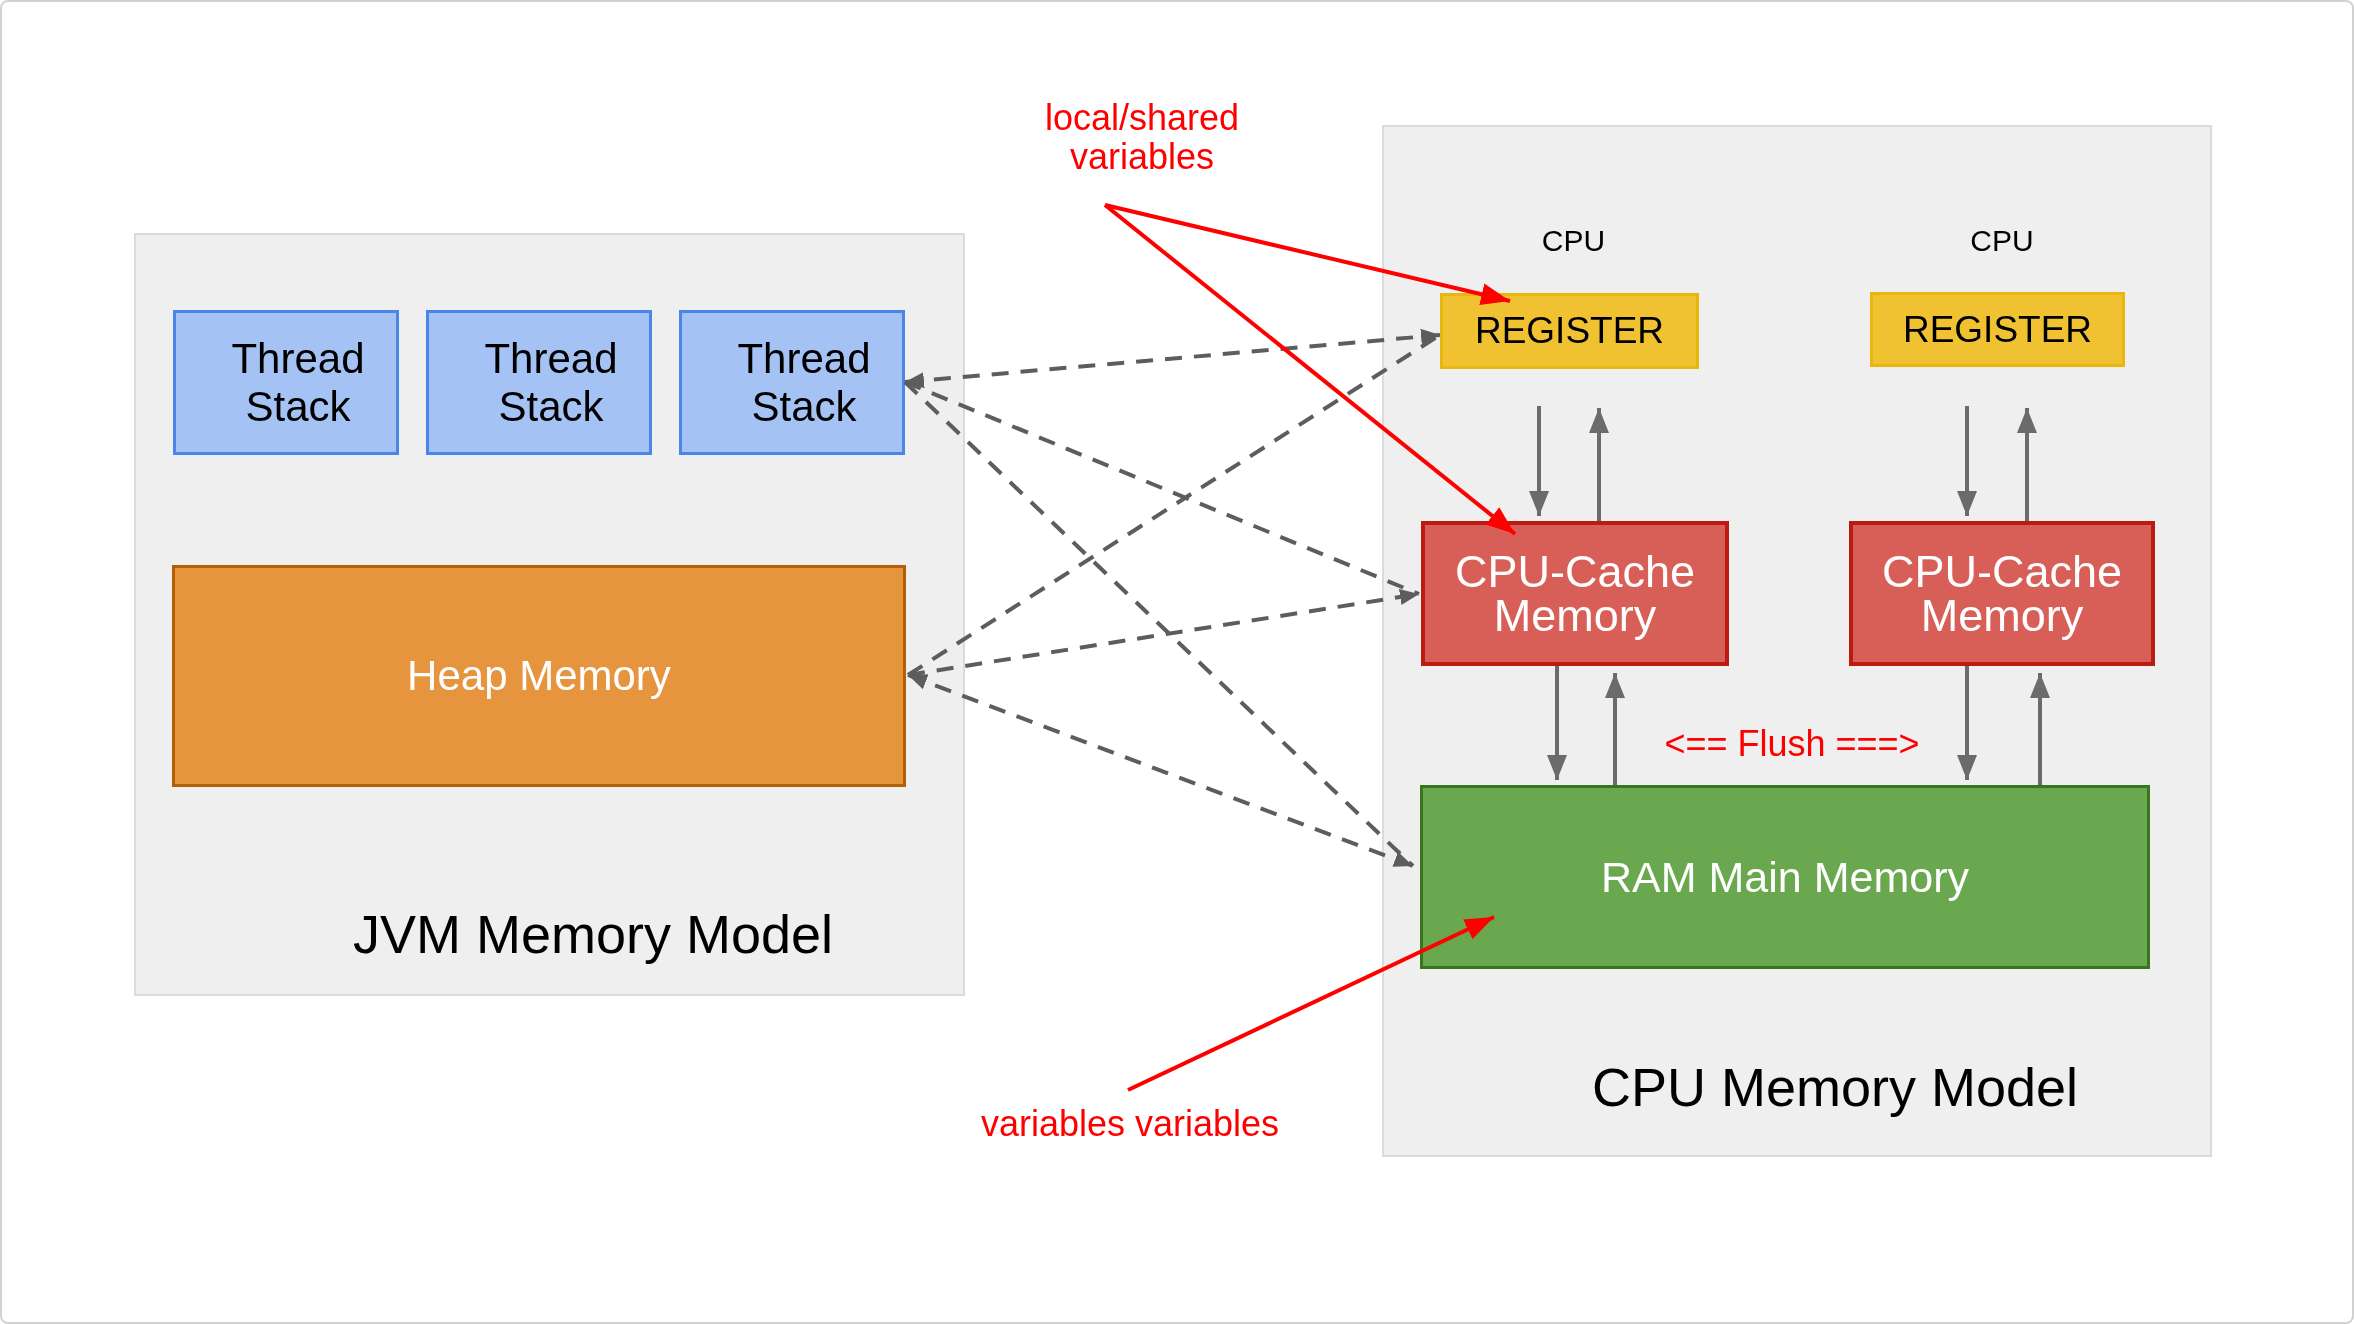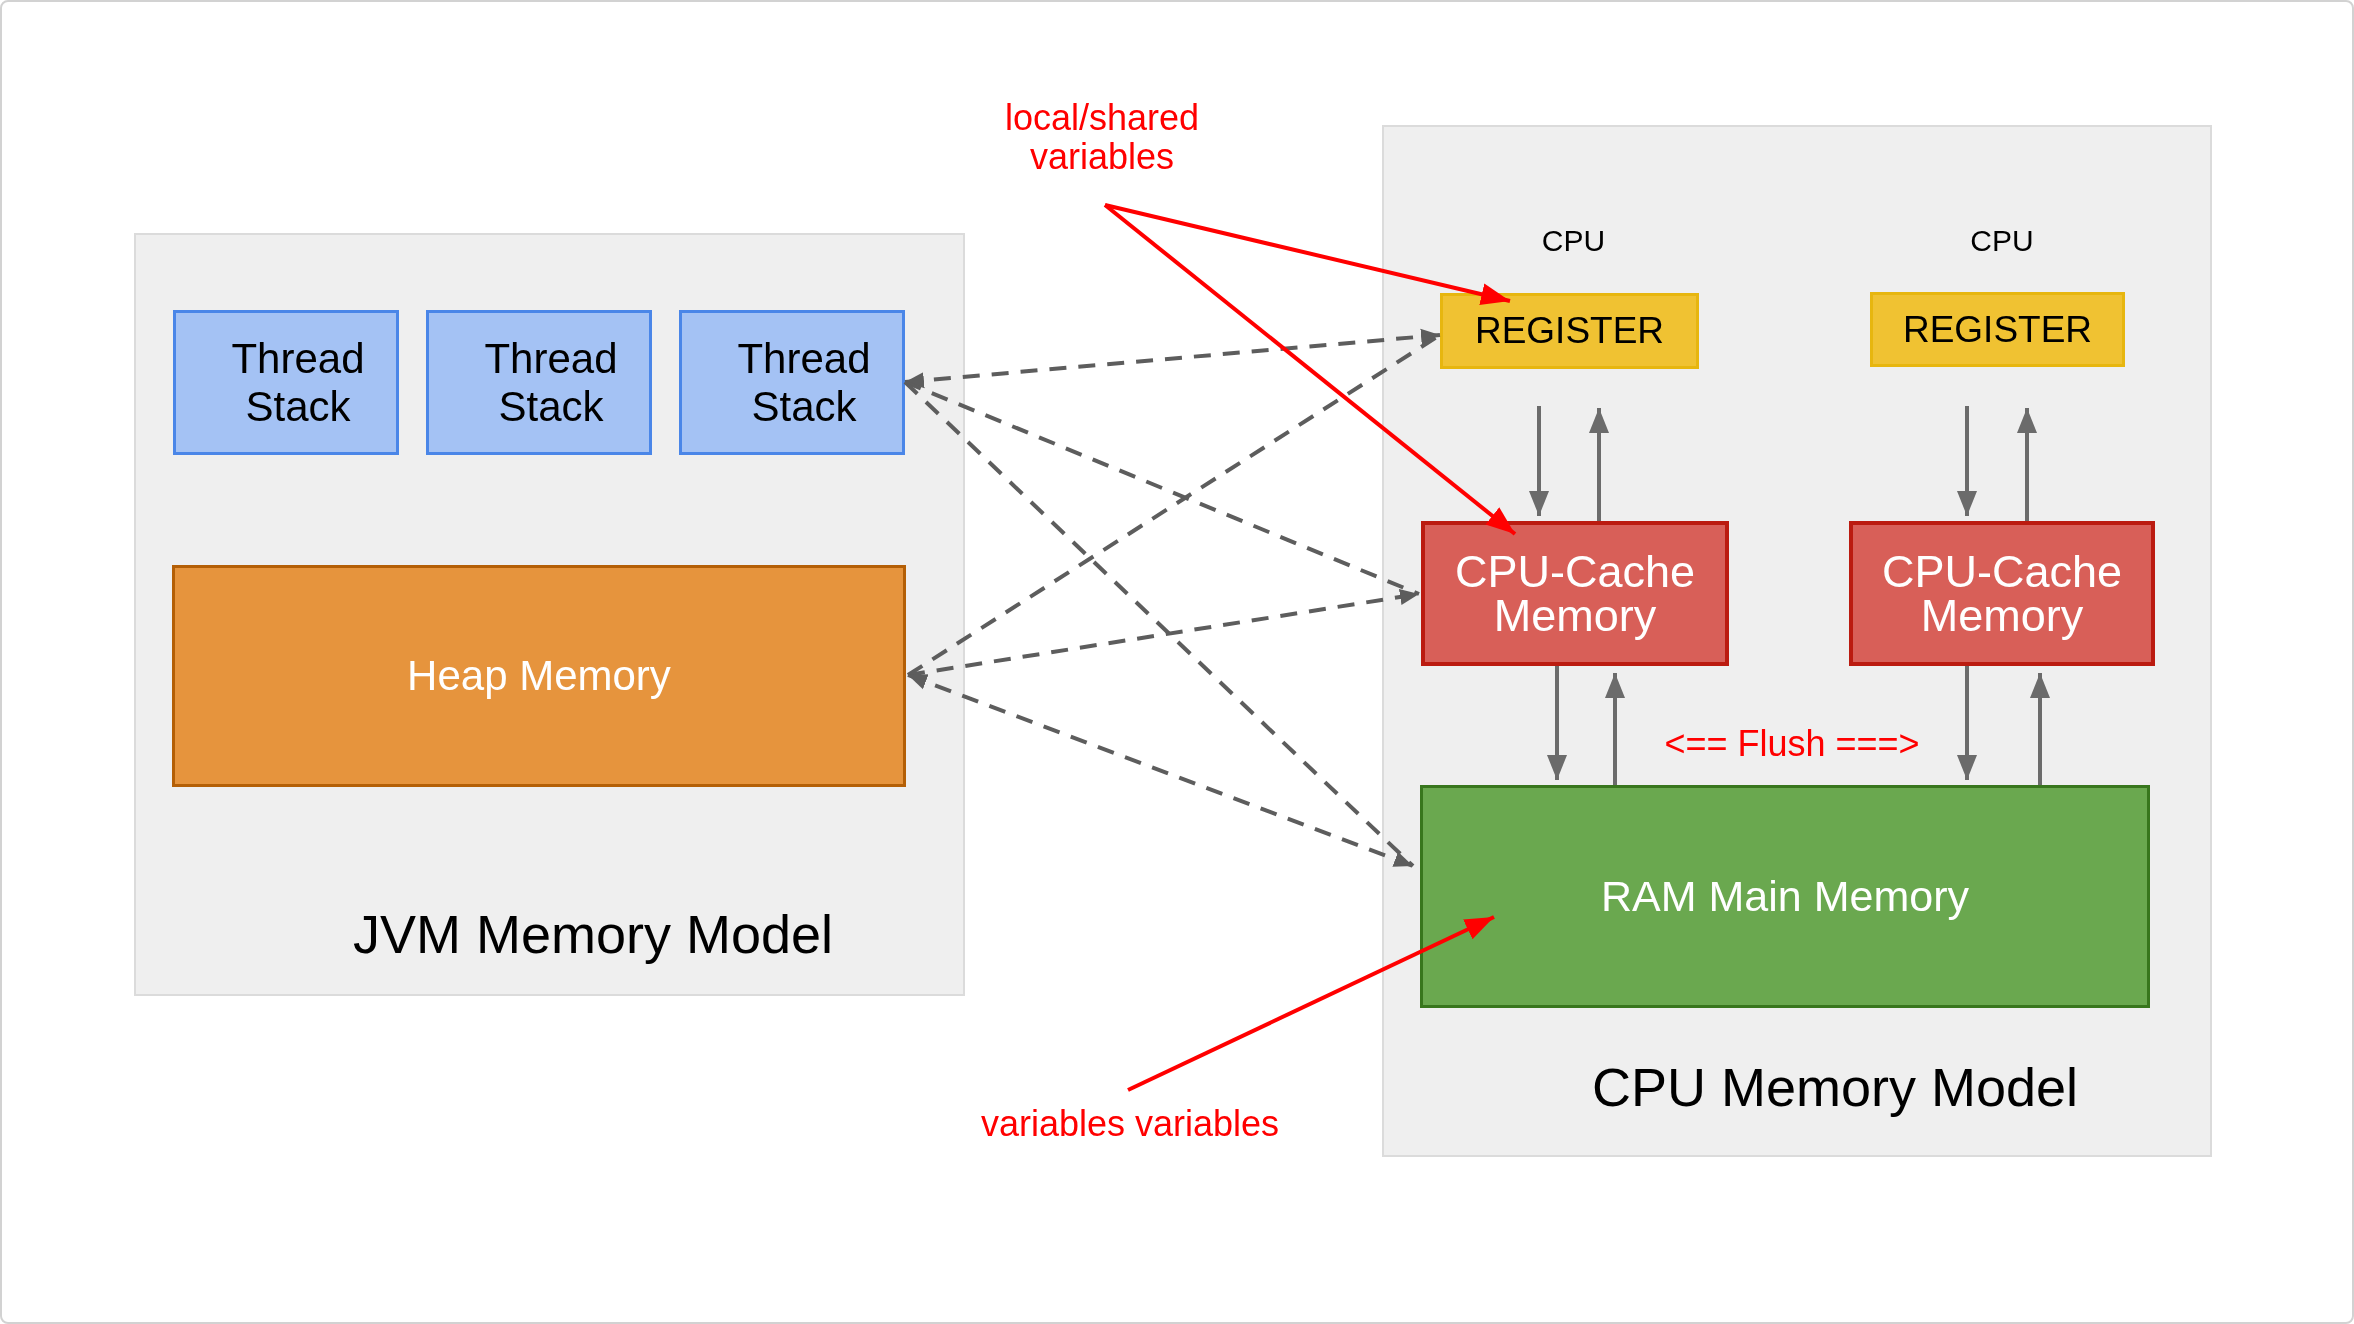--- a/index.html
+++ b/index.html
@@ -112,27 +112,27 @@
   <div class="abs cpu" style="left:1847px;top:190px;width:306px;height:214px;"></div>
   <div class="abs cpu-title" style="left:1847px;top:216px;width:306px;">CPU</div>
   <div class="abs node register" style="left:1868px;top:290px;width:255px;height:75px;">
     <span>REGISTER</span>
   </div>
   <div class="abs node cache" style="left:1847px;top:519px;width:306px;height:145px;">
     <span>CPU-Cache
 Memory</span>
   </div>
 
-  <div class="abs node ram" style="left:1418px;top:783px;width:730px;height:223px;">
+  <div class="abs node ram" style="left:1418px;top:783px;width:730px;height:184px;">
     <span>RAM Main Memory</span>
   </div>
 
   <div class="abs panel-title" style="left:1590px;top:1058px;width:600px;">CPU Memory Model</div>
 
-  <div class="abs red-note" style="left:950px;top:96px;width:300px;">local/shared
+  <div class="abs red-note" style="left:990px;top:96px;width:300px;">local/shared
 variables</div>
 
   <div class="abs red-note" style="left:1640px;top:722px;width:300px;">&lt;== Flush ===&gt;</div>
 
   <div class="abs red-note" style="left:978px;top:1102px;width:300px;">variables variables</div>
 
   <svg class="overlay" width="2354" height="1324" viewBox="0 0 2354 1324">
     <defs>
       <marker id="head-gray" markerUnits="userSpaceOnUse" markerWidth="28" markerHeight="24" refX="25" refY="12" orient="auto">
         <path class="mk-gray" d="M0,2 L25,12 L0,22 z"></path>

